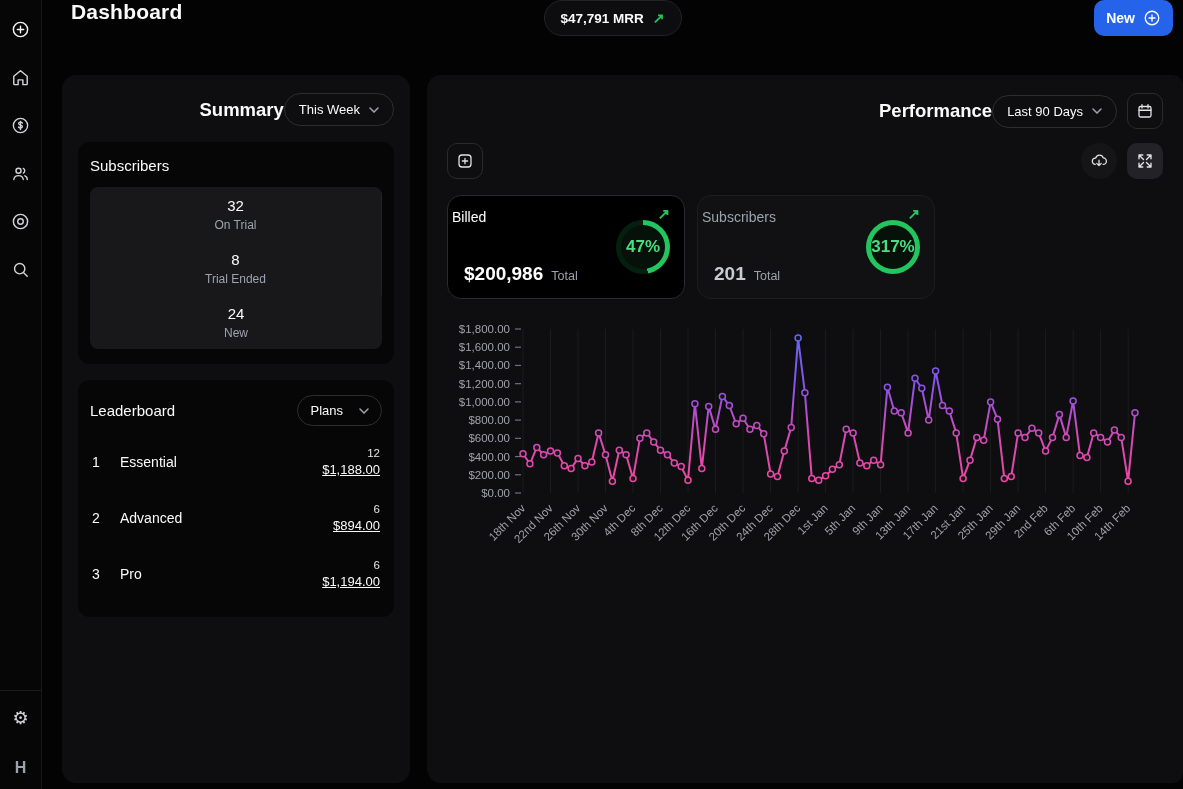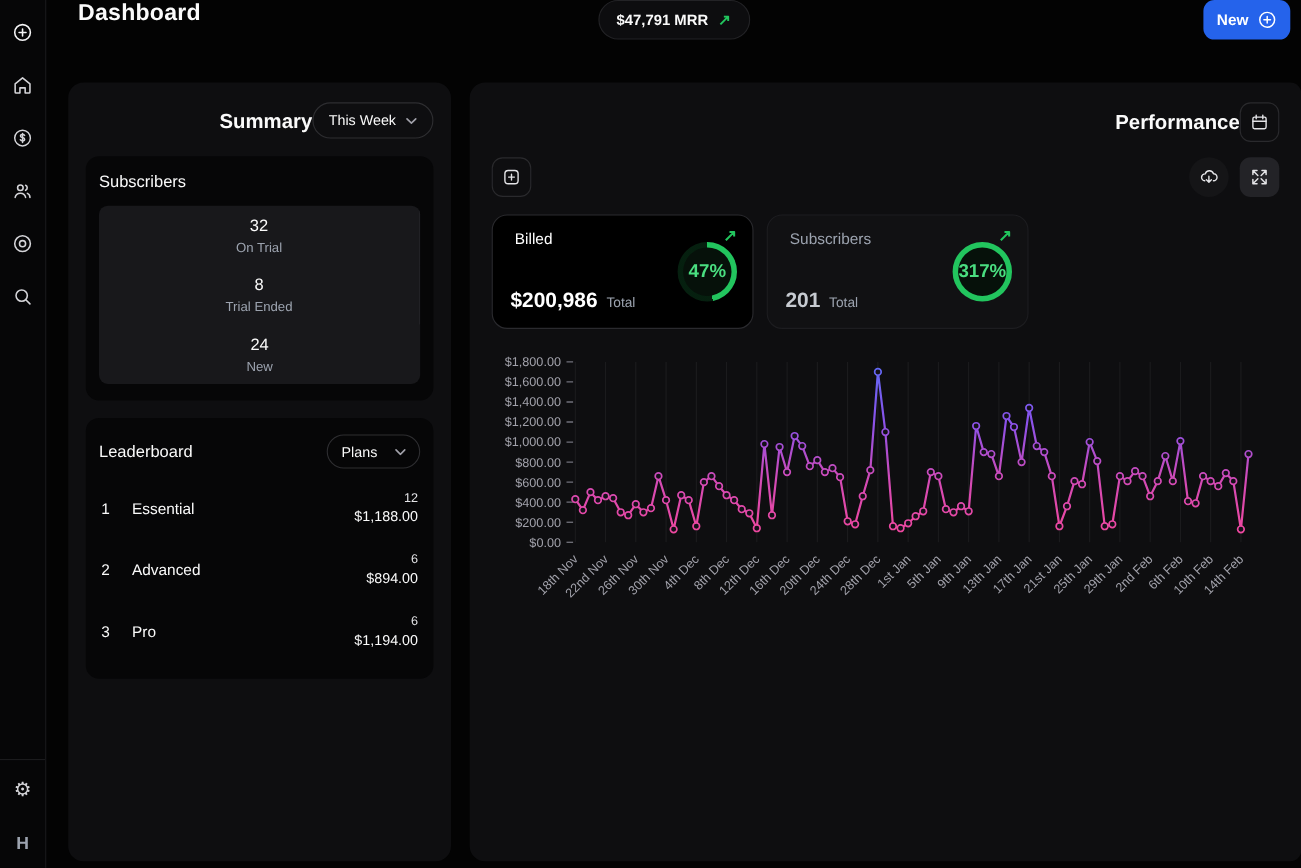--- a/index.html
+++ b/index.html
@@ -91,40 +91,40 @@
   .stat-value { font-size:15px; color:#fafafa; }
   .stat-label { font-size:12px; color:#9ca3af; margin-top:4px; }
 
   .lb-head { display:flex; align-items:center; justify-content:space-between; }
   .lb-rows { margin-top:8px; }
   .lb-row { display:flex; align-items:center; padding:13px 2px; cursor:pointer; }
   .lb-rank { width:28px; font-size:14px; color:#fafafa; }
   .lb-name { font-size:14px; color:#fafafa; }
   .lb-right { margin-left:auto; text-align:right; }
   .lb-count { font-size:11.5px; color:#e4e4e7; }
-  .lb-amount { font-size:13px; color:#fafafa; margin-top:3px; }
+  .lb-amount { font-size:13px; color:#fafafa; margin-top:3px;text-decoration:underline; }
 
   
   .perf-head-right { display:flex; align-items:center; gap:10px; }
   .icon-btn {
     width:36px; height:36px; border-radius:10px;
     border:1px solid #2a2a2d; background:transparent; color:#e4e4e7;
     display:flex; align-items:center; justify-content:center; cursor:pointer; padding:0;
   }
   .icon-btn svg { width:18px; height:18px; }
   .icon-btn.round { border-radius:999px; background:#151517; border:none; }
   .icon-btn.lighter { background:#232327; border:none; }
   .perf-toolbar { display:flex; align-items:center; margin-top:14px; }
   .perf-toolbar .spacer { flex:1; }
   .perf-toolbar .right-group { display:flex; gap:10px; }
 
   .mcards { display:flex; gap:12px; margin-top:16px; }
   .mcard {
     width:238px; height:104px; border-radius:14px; position:relative;
-    padding:13px 20px;
+    padding:13px 4px;
   }
   .mcard.active { background:#000; border:1px solid #2a2a2e; }
   .mcard.inactive { background:#111113; border:1px solid #1d1d20; }
   .mcard .mlabel { font-size:14px; color:#fff; }
   .mcard.inactive .mlabel { color:#9ca3af; }
   .mcard .m-arrow { position:absolute; top:9px; right:14px; color:#22c55e; font-size:15px; font-weight:700; }
   .mcard .value-row { position:absolute; left:16px; bottom:13px; display:flex; align-items:baseline; gap:8px; }
   .mcard .mvalue { font-size:19px; font-weight:700; color:#fff; }
   .mcard.inactive .mvalue { color:#c7cbd1; font-weight:600; }
   .mcard .msuffix { font-size:12.5px; color:#9ca3af; font-weight:400; }
@@ -276,20 +276,26 @@
             </span>
           </div>
         </div>
       </div>
     </section>
 
     <section class="panel perf-panel">
       <div class="panel-head">
         <h2 class="panel-title">Performance</h2>
         <div class="perf-head-right">
+          <button class="pill">
+            <span>Last 90 Days</span>
+            <svg viewBox="0 0 10 6" fill="none" stroke="currentColor" stroke-width="1.5" stroke-linecap="round">
+                <path d="m1 1 4 4 4-4"></path>
+              </svg>
+          </button>
           <button class="icon-btn">
             <svg viewBox="0 0 24 24" fill="none" stroke="currentColor" stroke-width="1.7" stroke-linecap="round">
                 <rect x="4" y="6" width="16" height="14" rx="2"></rect>
                 <path d="M8 3.5V8M16 3.5V8M4 11h16"></path>
               </svg>
           </button>
         </div>
       </div>
 
       <div class="perf-toolbar">

